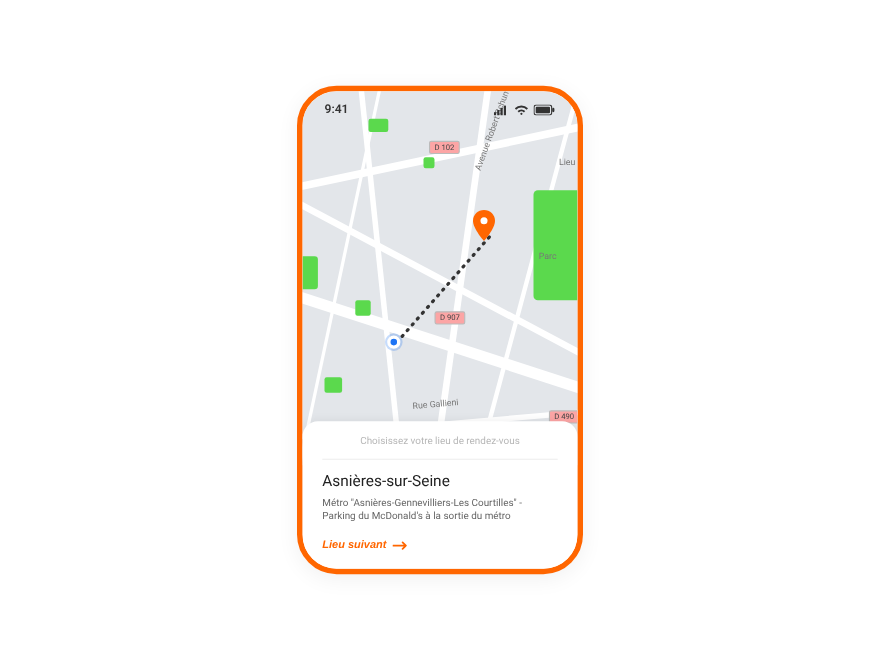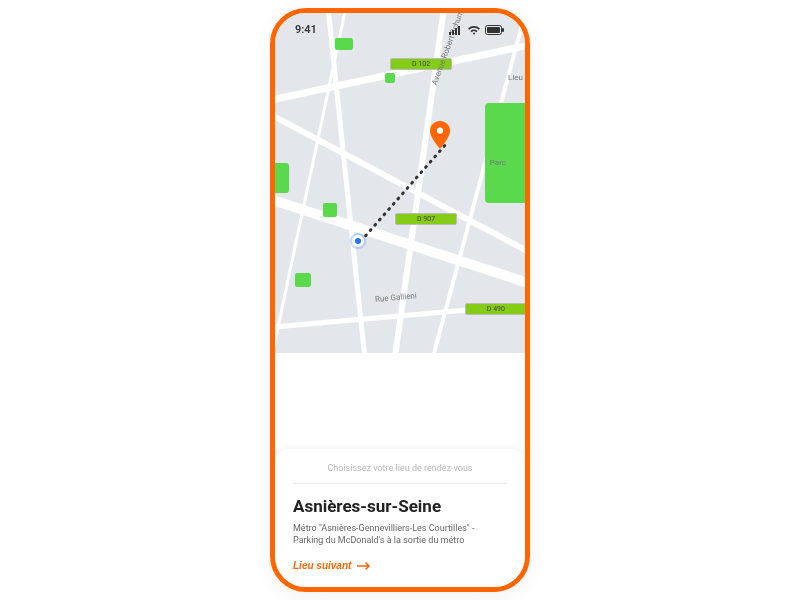--- a/index.html
+++ b/index.html
@@ -7,21 +7,21 @@
     font-family: -apple-system, BlinkMacSystemFont, "Segoe UI", Roboto, Helvetica, Arial, sans-serif;
     background: #fff;
     width: 800px;
     height: 600px;
     display: flex;
     align-items: center;
     justify-content: center;
   }
   .phone-frame {
     width: 260px;
-    height: 584px;
+    height: 444px;
     border: 5px solid #ff6600;
     border-radius: 36px;
     overflow: hidden;
     position: relative;
     background: #fff;
     box-shadow: 0 4px 20px rgba(0,0,0,0.06);
   }
   .status-bar {
     position: absolute;
     top: 10px; left: 20px; right: 20px;
@@ -41,24 +41,24 @@
   .map {
     position:absolute;
     top:0; left:0; right:0;
     height: 340px;
     background: #e3e6ea;
     overflow:hidden;
   }
   .road { position:absolute; background:#fff; }
   .road-label {
     position:absolute;
-    background:#84cc16;
+    background:#fca5a5;
     border:1px solid #bbb;
     font-size:7px;
-    padding:1px 21px;
+    padding:1px 4px;
     border-radius:2px;
     color:#444;
     white-space:nowrap;
   }
   .street-label {
     position:absolute;
     font-size:8px;
     color:#777;
     white-space:nowrap;
   }
@@ -99,22 +99,22 @@
     z-index:60;
   }
   .helper-text {
     text-align:center;
     font-size:9px;
     color:#b7b7b7;
     margin-bottom:10px;
   }
   .divider { height:1px; background:#eee; margin: 4px 0 12px 0; }
   .place-title {
-    font-size:17px;
-    font-weight:700;
+    font-size:14px;
+    font-weight:400;
     color:#222;
     margin-bottom:6px;
   }
   .place-desc {
     font-size:9px;
     line-height:1.35;
     color:#666;
     margin-bottom:14px;
   }
   .actions {

